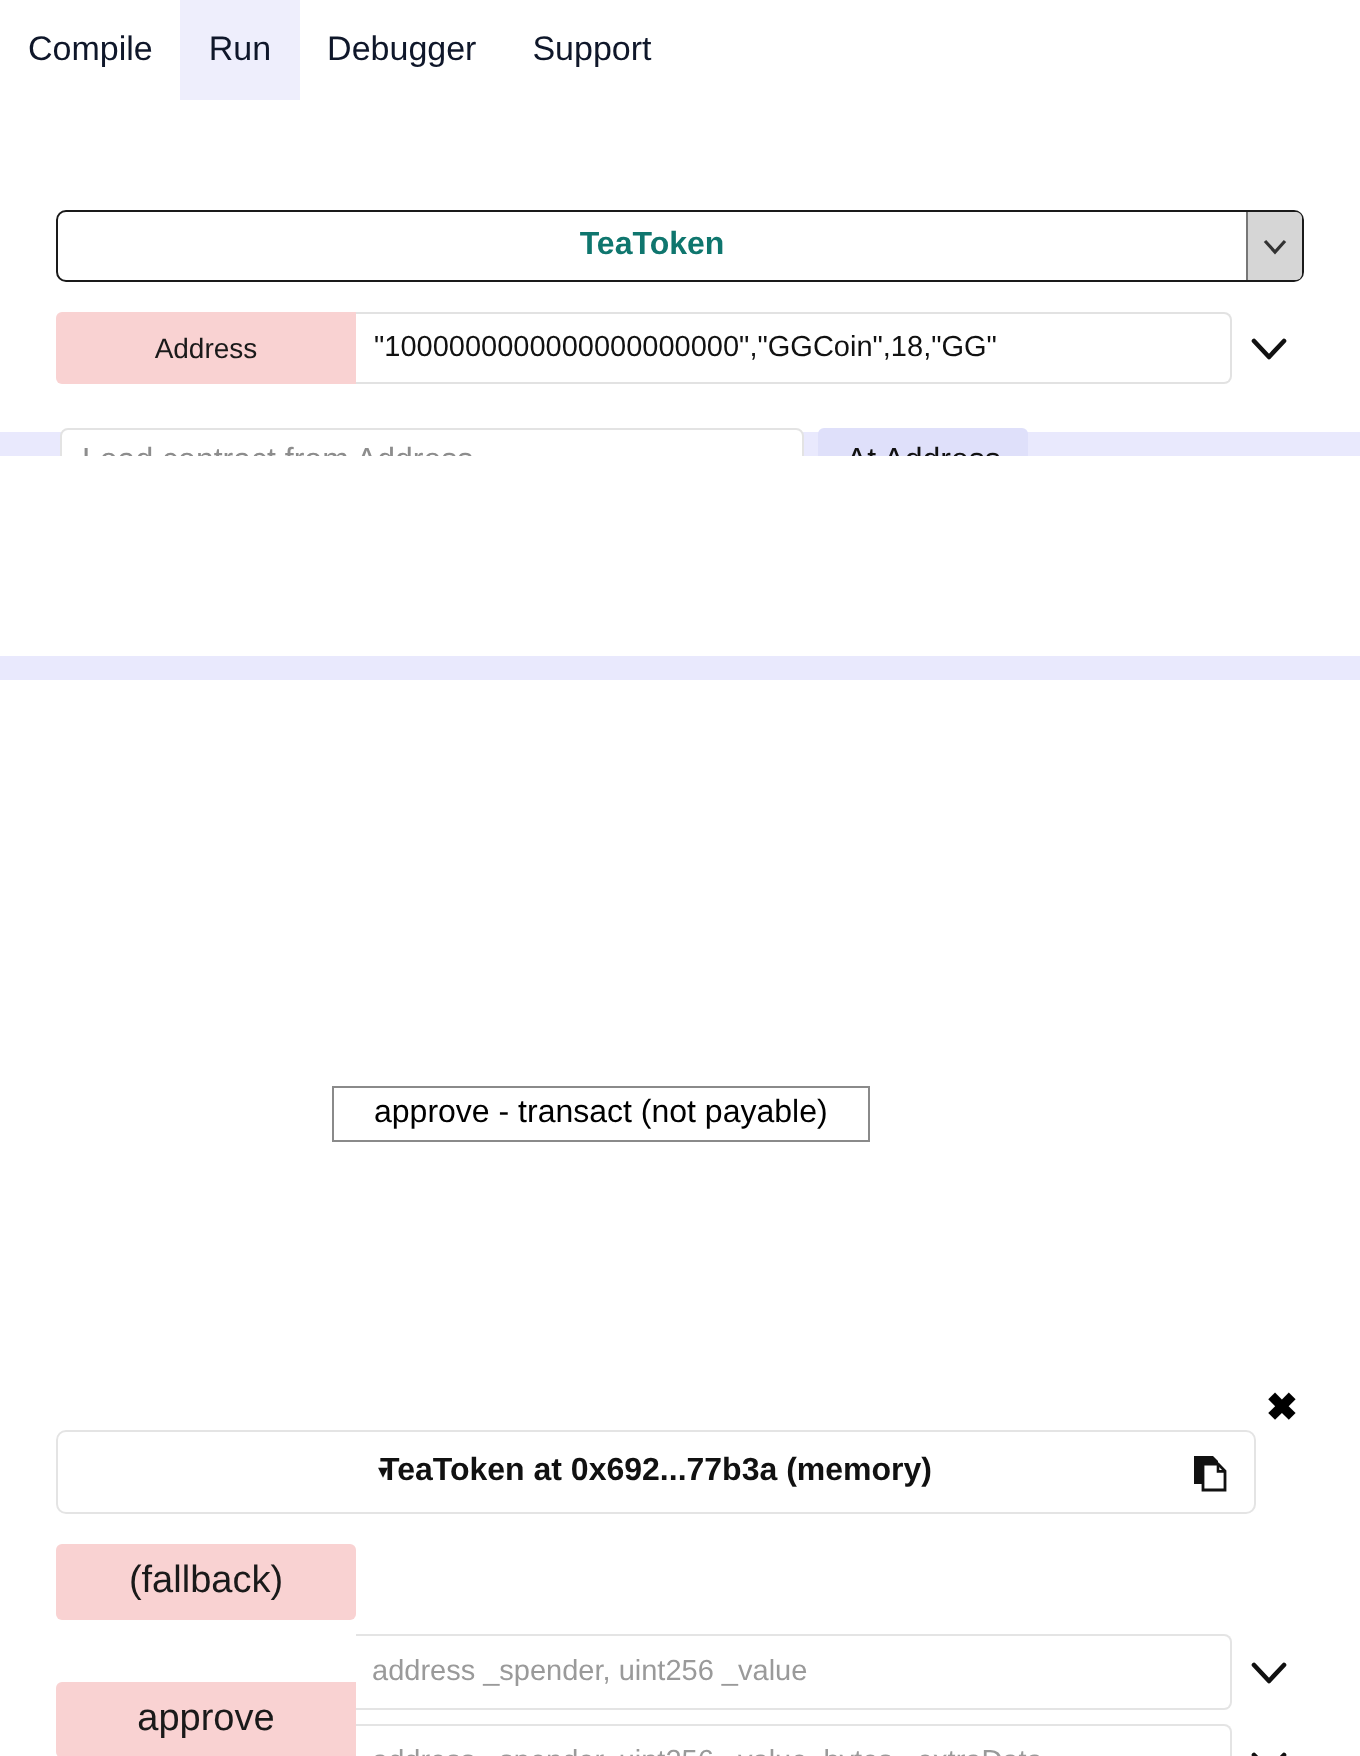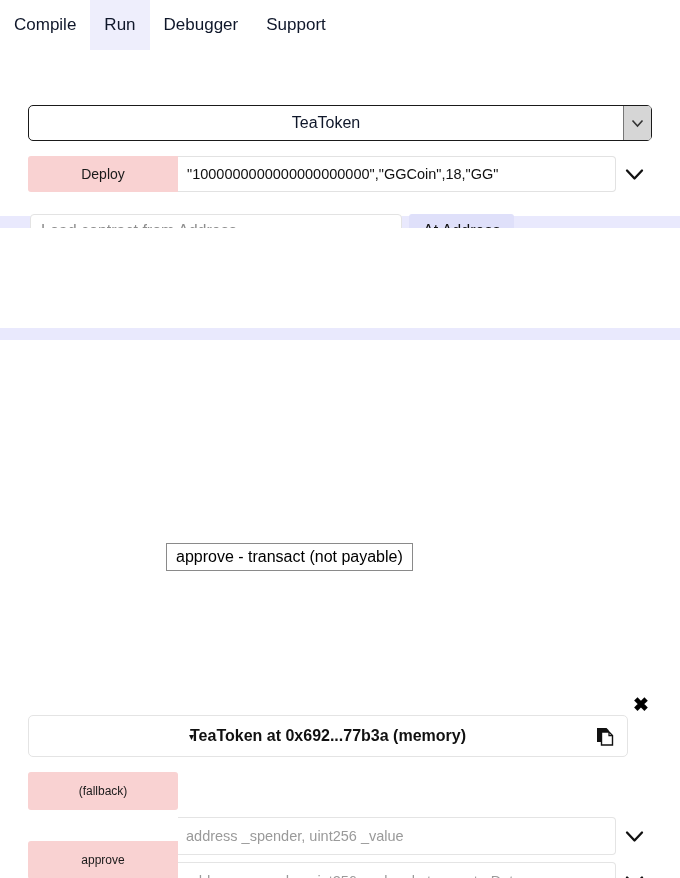--- a/index.html
+++ b/index.html
@@ -33,21 +33,21 @@
   #card-instance { position: absolute; left: 0; top: 340px; width: 680px; height: 538px; }
 
   
   .contract-select {
     position: absolute; left: 28px; top: 55px; width: 624px; height: 36px;
     border: 1.5px solid #1a1a1a; border-radius: 5px;
     background: #fff; display: flex; align-items: center;
   }
   .contract-select .label {
     flex: 1; text-align: center;
-    font-size: 16px; font-weight: normal; color: #0f172a;
+    font-size: 16px; font-weight: bold; color: #0f766e;
   }
   .contract-select .sel-btn {
     width: 28px; height: 100%;
     border-left: 1px solid #777;
     background: #d6d6d6;
     border-radius: 0 3px 3px 0;
     display: flex; align-items: center; justify-content: center;
   }
 
   
@@ -158,21 +158,21 @@
     display: flex; align-items: center; justify-content: center;
     cursor: pointer;
   }
 
   
   .fn-list { position: absolute; left: 28px; top: 432px; width: 624px; }
   .fn-row { height: 38px; margin-bottom: 7px; display: flex; align-items: center; }
   .fn-btn {
     width: 150px; height: 38px; flex: none;
     border: none; border-radius: 3px;
-    font-size: 12px; color: #1a1a1a;
+    font-size: 19px; color: #1a1a1a;
     font-family: "Liberation Sans", sans-serif;
     display: flex; align-items: center; justify-content: center;
     cursor: pointer;
   }
   .fn-btn.transact { background: #f9d2d2; }
   .fn-row.has-input .fn-btn { border-radius: 3px 0 0 3px; margin-top: 48px; }
   .fn-input {
     flex: 1; height: 38px;
     border: 1px solid #e4e4e4; border-left: none; border-radius: 0 4px 4px 0;
     background: #fff;
@@ -181,21 +181,21 @@
     font-family: "Liberation Sans", sans-serif;
     outline: none;
   }
   .fn-input::placeholder { color: #9a9a9a; opacity: 1; }
 
   
   .tooltip {
     position: absolute; left: 166px; top: 543px;
     background: #ffffff;
     border: 1px solid #8a8a8a;
-    padding: 4px 9px;
+    padding: 4px 20px;
     font-size: 16px; color: #000;
     white-space: nowrap;
     z-index: 50;
   }
 </style>
 </head>
 <body>
 
 <div id="app">
 
@@ -210,21 +210,21 @@
     <div class="contract-select">
       <span class="label">TeaToken</span>
       <span class="sel-btn">
         <svg width="13" height="9" viewBox="0 0 13 9">
             <path d="M1.5 1.5 L6.5 7 L11.5 1.5" fill="none" stroke="#333" stroke-width="1.6"></path>
           </svg>
       </span>
     </div>
 
     <div class="deploy-row">
-      <button class="btn-deploy">Deploy</button>
+      <button class="btn-deploy">Address</button>
       <input class="deploy-input" type="text" value="&quot;1000000000000000000000&quot;,&quot;GGCoin&quot;,18,&quot;GG&quot;" style="">
       <span class="chev">
         <svg width="19" height="13" viewBox="0 0 19 13">
             <path d="M2 2.5 L9.5 10.5 L17 2.5" fill="none" stroke="#111" stroke-width="2.3" stroke-linecap="round" stroke-linejoin="round"></path>
           </svg>
       </span>
     </div>
 
     <div class="ataddr-row">
       <input class="ataddr-input" type="text" placeholder="Load contract from Address" style="">

